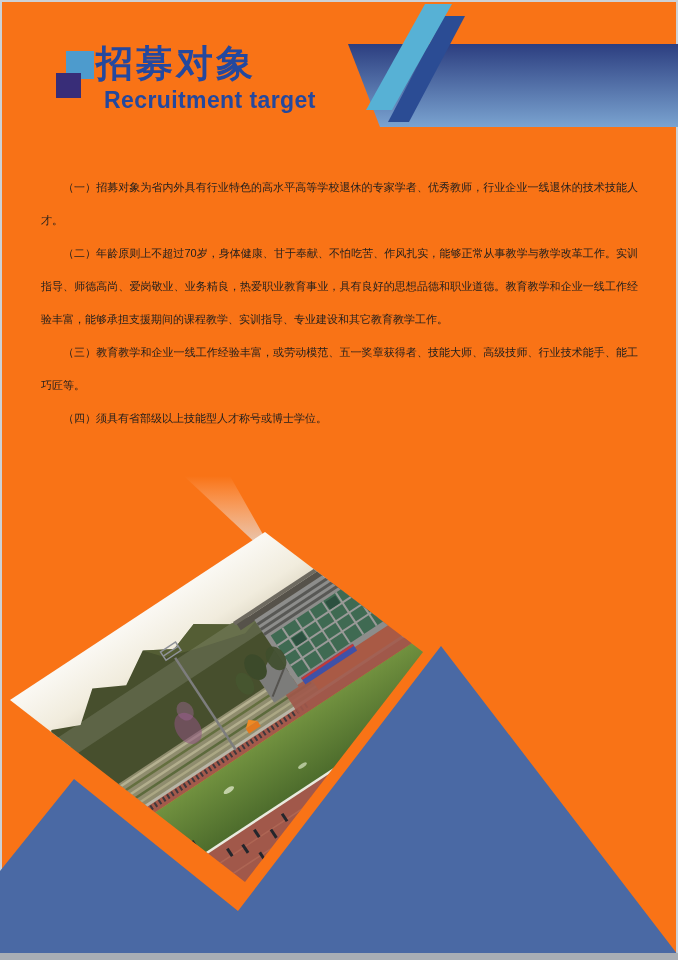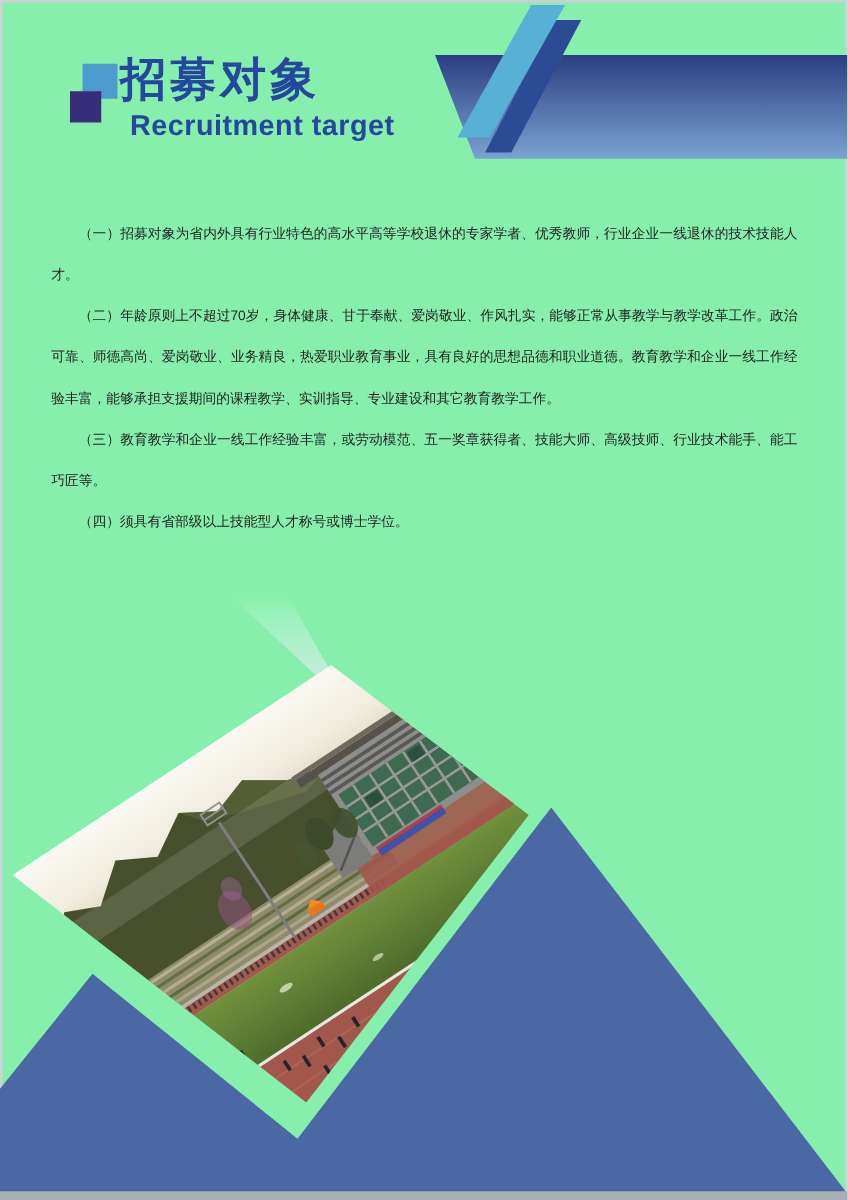--- a/index.html
+++ b/index.html
@@ -1,17 +1,17 @@
 <!DOCTYPE html>
 <html><head>
 <meta charset="utf-8">
 <style>
   html,body{margin:0;padding:0;background:#e8e8e8;}
   .page{
-    position:relative;width:678px;height:960px;background:#86efac;overflow:hidden;
+    position:relative;width:678px;height:960px;background:#f97316;overflow:hidden;
     font-family:"Liberation Sans","DejaVu Sans",sans-serif;
     box-shadow:inset 0 0 0 2px #cdd1d6;margin:0 auto;
   }
   .header-svg{position:absolute;left:0;top:0;width:678px;height:165px;}
   .title-block{position:absolute;left:96px;top:44px;}
   .title-cn{
     margin:0;font-size:37px;font-weight:bold;color:#24489e;letter-spacing:3px;line-height:1.1;
   }
   .title-en{
     margin:8px;font-size:23px;font-weight:700;color:#24489e;letter-spacing:0.4px;line-height:1.15;margin-top:2px;
@@ -49,21 +49,21 @@
     </g>
   </svg>
 
   <div class="title-block">
     <h1 class="title-cn">招募对象</h1>
     <h2 class="title-en">Recruitment target</h2>
   </div>
 
   <div class="body-text">
     <p>（一）招募对象为省内外具有行业特色的高水平高等学校退休的专家学者、优秀教师，行业企业一线退休的技术技能人才。</p>
-    <p>（二）年龄原则上不超过70岁，身体健康、甘于奉献、爱岗敬业、作风扎实，能够正常从事教学与教学改革工作。政治可靠、师德高尚、爱岗敬业、业务精良，热爱职业教育事业，具有良好的思想品德和职业道德。教育教学和企业一线工作经验丰富，能够承担支援期间的课程教学、实训指导、专业建设和其它教育教学工作。</p>
+    <p>（二）年龄原则上不超过70岁，身体健康、甘于奉献、不怕吃苦、作风扎实，能够正常从事教学与教学改革工作。实训指导、师德高尚、爱岗敬业、业务精良，热爱职业教育事业，具有良好的思想品德和职业道德。教育教学和企业一线工作经验丰富，能够承担支援期间的课程教学、实训指导、专业建设和其它教育教学工作。</p>
     <p>（三）教育教学和企业一线工作经验丰富，或劳动模范、五一奖章获得者、技能大师、高级技师、行业技术能手、能工巧匠等。</p>
     <p>（四）须具有省部级以上技能型人才称号或博士学位。</p>
   </div>
 
   <svg class="bottom-svg" viewBox="0 0 678 500" aria-hidden="true">
     <defs>
       <linearGradient id="glareGrad" x1="0" y1="0" x2="0" y2="1">
         <stop offset="0" stop-color="#ffffff" stop-opacity="0"></stop>
         <stop offset="1" stop-color="#d5e0ea" stop-opacity="0.95"></stop>
       </linearGradient>

